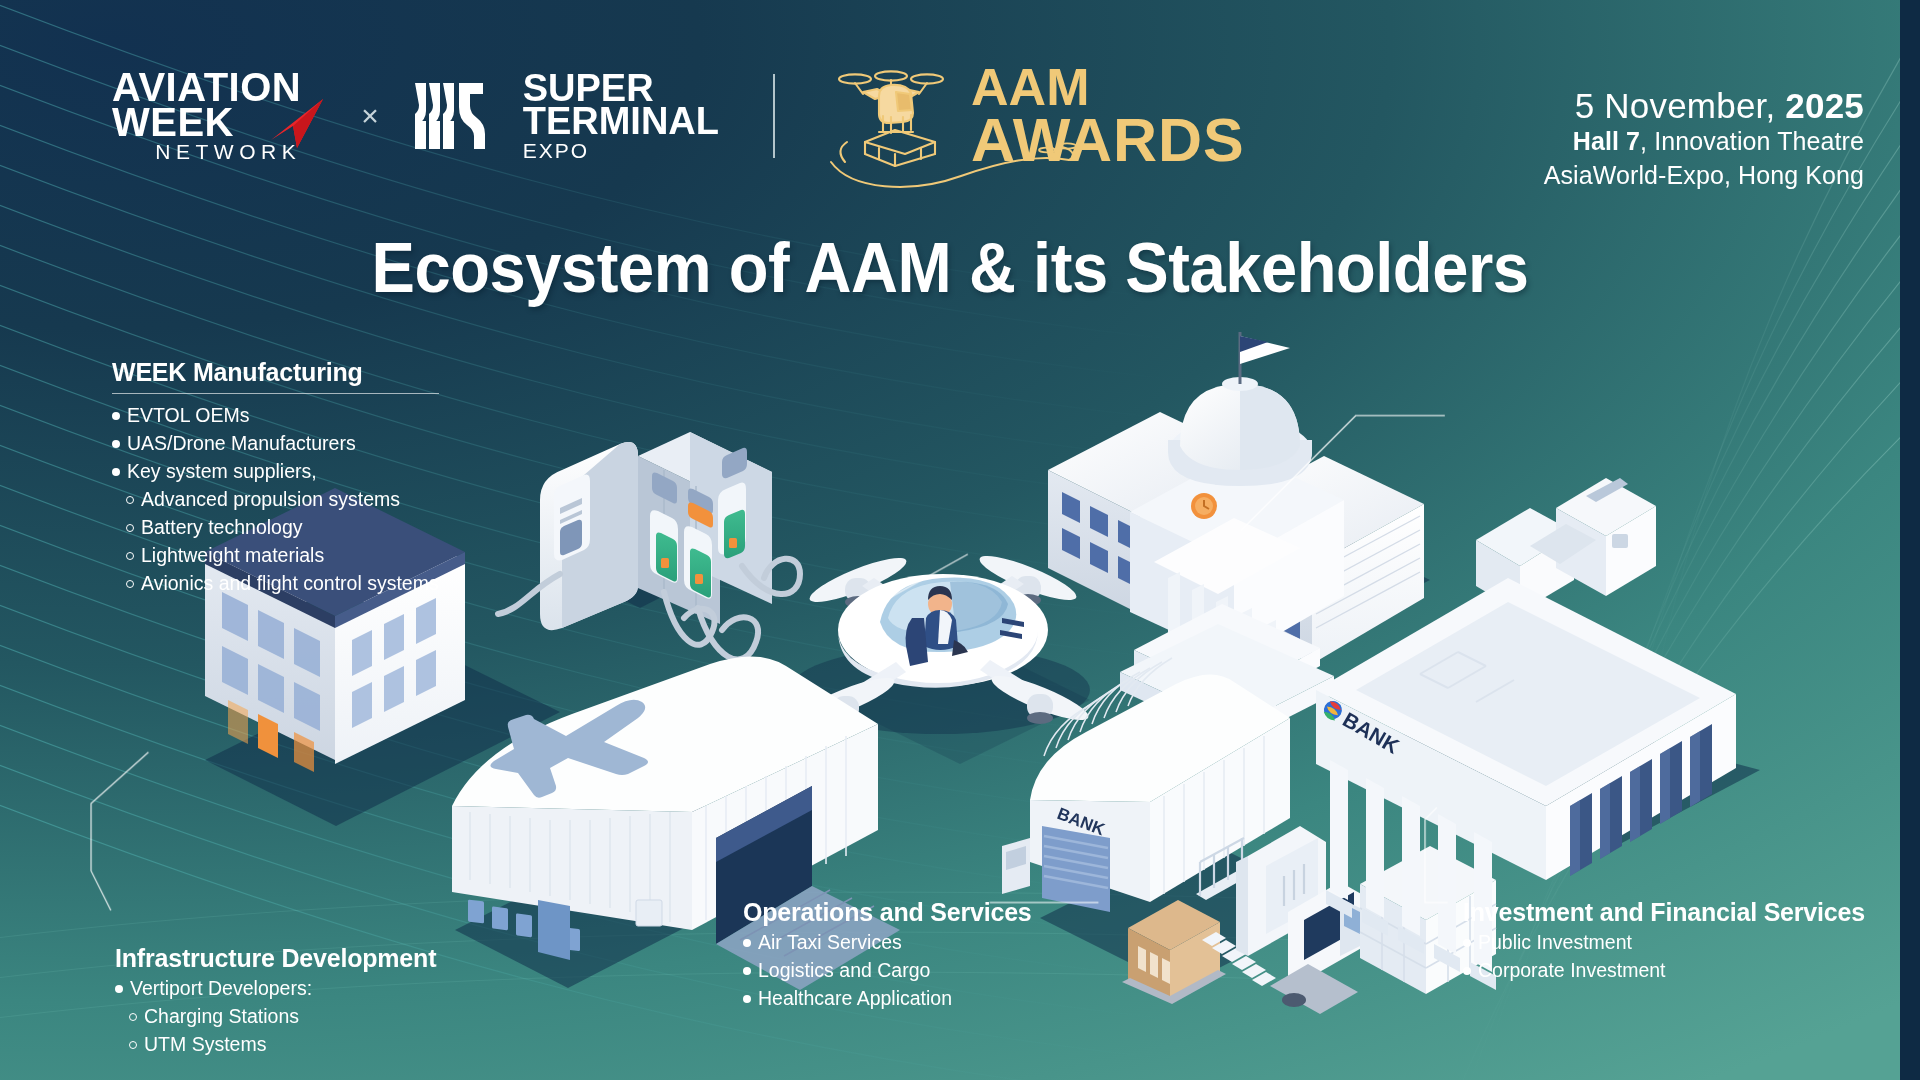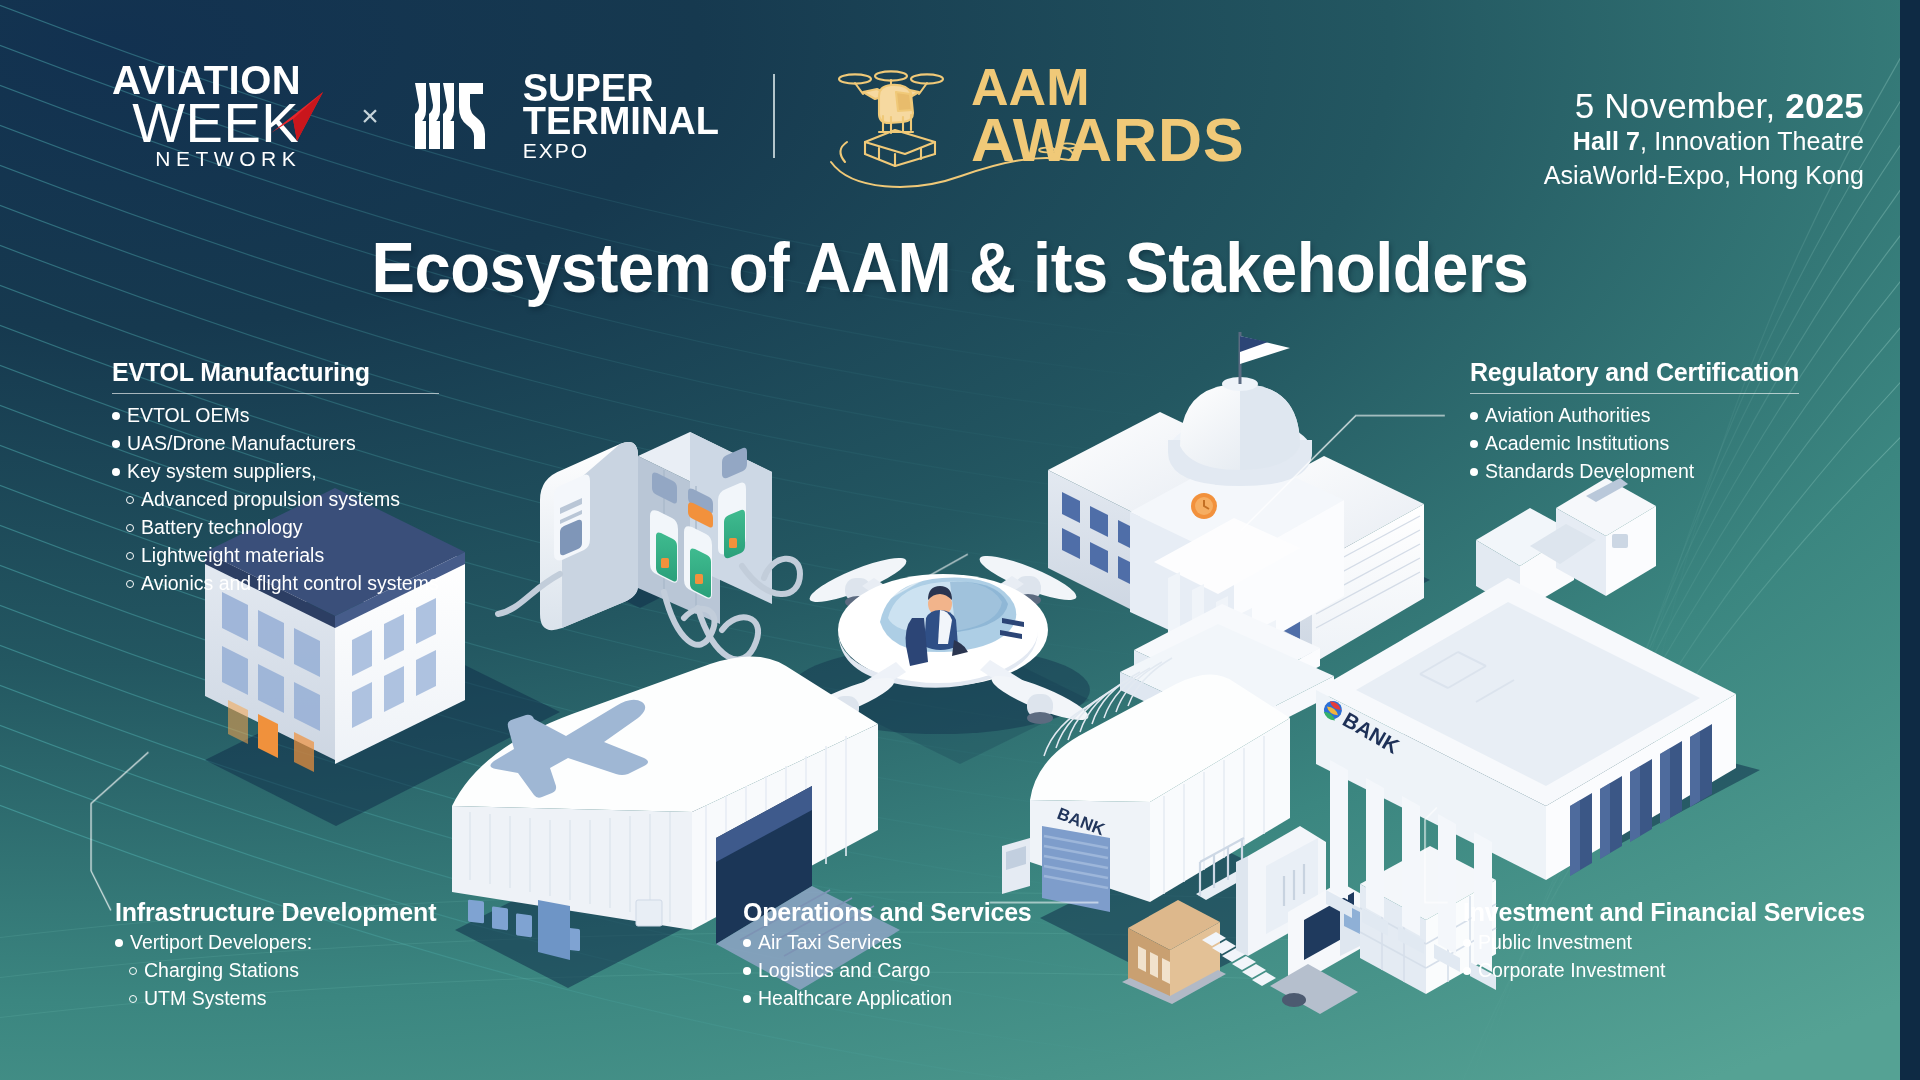--- a/index.html
+++ b/index.html
@@ -32,22 +32,22 @@
     display: flex; align-items: center; gap: 26px;
   }
 
   
   .aw-logo { position: relative; color: #ffffff; line-height: 0.88; }
   .aw-l1 {
     font-size: 40px; font-weight: 700; letter-spacing: 0.5px;
     font-family: "Liberation Sans", sans-serif;
   }
   .aw-l2 {
-    font-size: 56px; font-weight: 400; letter-spacing: 0.5px;
-    text-align: right; padding-right: 2px;
+    font-size: 40px; font-weight: 700; letter-spacing: 0.5px;
+    padding-right: 2px;
   }
   .aw-l3 {
     font-size: 21px; font-weight: 400; letter-spacing: 5.5px;
     text-align: right; margin-top: 3px;
   }
   .aw-arrow {
     position: absolute; right: -26px; top: 26px;
     width: 60px; height: 62px;
   }
 
@@ -118,21 +118,21 @@
     background: #ffffff; flex: 0 0 auto; transform: translateY(-2px);
   }
   .callout li.sub { padding-left: 14px; }
   .callout li.sub .bd {
     background: transparent; border: 1.6px solid #ffffff;
     width: 8px; height: 8px;
   }
 
   #block-evtol   { left: 112px;  top: 358px; }
   #block-reg     { left: 1470px; top: 358px; }
-  #block-infra   { left: 115px;  top: 898px; text-align: center; }
+  #block-infra   { left: 115px;  top: 944px; text-align: center; }
   #block-ops     { left: 723px;  top: 898px; margin-left: 20px; }
   #block-invest  { left: 1463px; top: 898px; }
 
   #block-infra h3, #block-ops h3, #block-invest h3 { margin-bottom: 1px; }
 
   
   .leaders { position: absolute; inset: 0; pointer-events: none; }
 
   
   .illus { position: absolute; inset: 0; }
@@ -751,21 +751,21 @@
         <path d="M112,920 L92,880 L92,812 L150,760"></path>
 
         <path d="M1000,912 L1110,912"></path>
 
         <path d="M1463,912 L1440,912 L1440,828 L1452,816"></path>
       </g>
     </svg>
   </div>
 
   <div class="callout" id="block-evtol">
-    <h3>EVTOL Manufacturing</h3>
+    <h3>WEEK Manufacturing</h3>
     <div class="rule"></div>
     <ul>
       <li>
           <span class="bd"></span>
           <span>EVTOL OEMs</span>
         </li>
       <li>
           <span class="bd"></span>
           <span>UAS/Drone Manufacturers</span>
         </li>
@@ -785,38 +785,20 @@
           <span class="bd"></span>
           <span>Lightweight materials</span>
         </li>
       <li class="sub">
           <span class="bd"></span>
           <span>Avionics and flight control systems</span>
         </li>
     </ul>
   </div>
 
-  <div class="callout" id="block-reg">
-    <h3>Regulatory and Certification</h3>
-    <div class="rule"></div>
-    <ul>
-      <li>
-          <span class="bd"></span>
-          <span>Aviation Authorities</span>
-        </li>
-      <li>
-          <span class="bd"></span>
-          <span>Academic Institutions</span>
-        </li>
-      <li>
-          <span class="bd"></span>
-          <span>Standards Development</span>
-        </li>
-    </ul>
-  </div>
 
   <div class="callout" id="block-infra">
     <h3>Infrastructure Development</h3>
     <ul>
       <li>
           <span class="bd"></span>
           <span>Vertiport Developers:</span>
         </li>
       <li class="sub">
           <span class="bd"></span>

